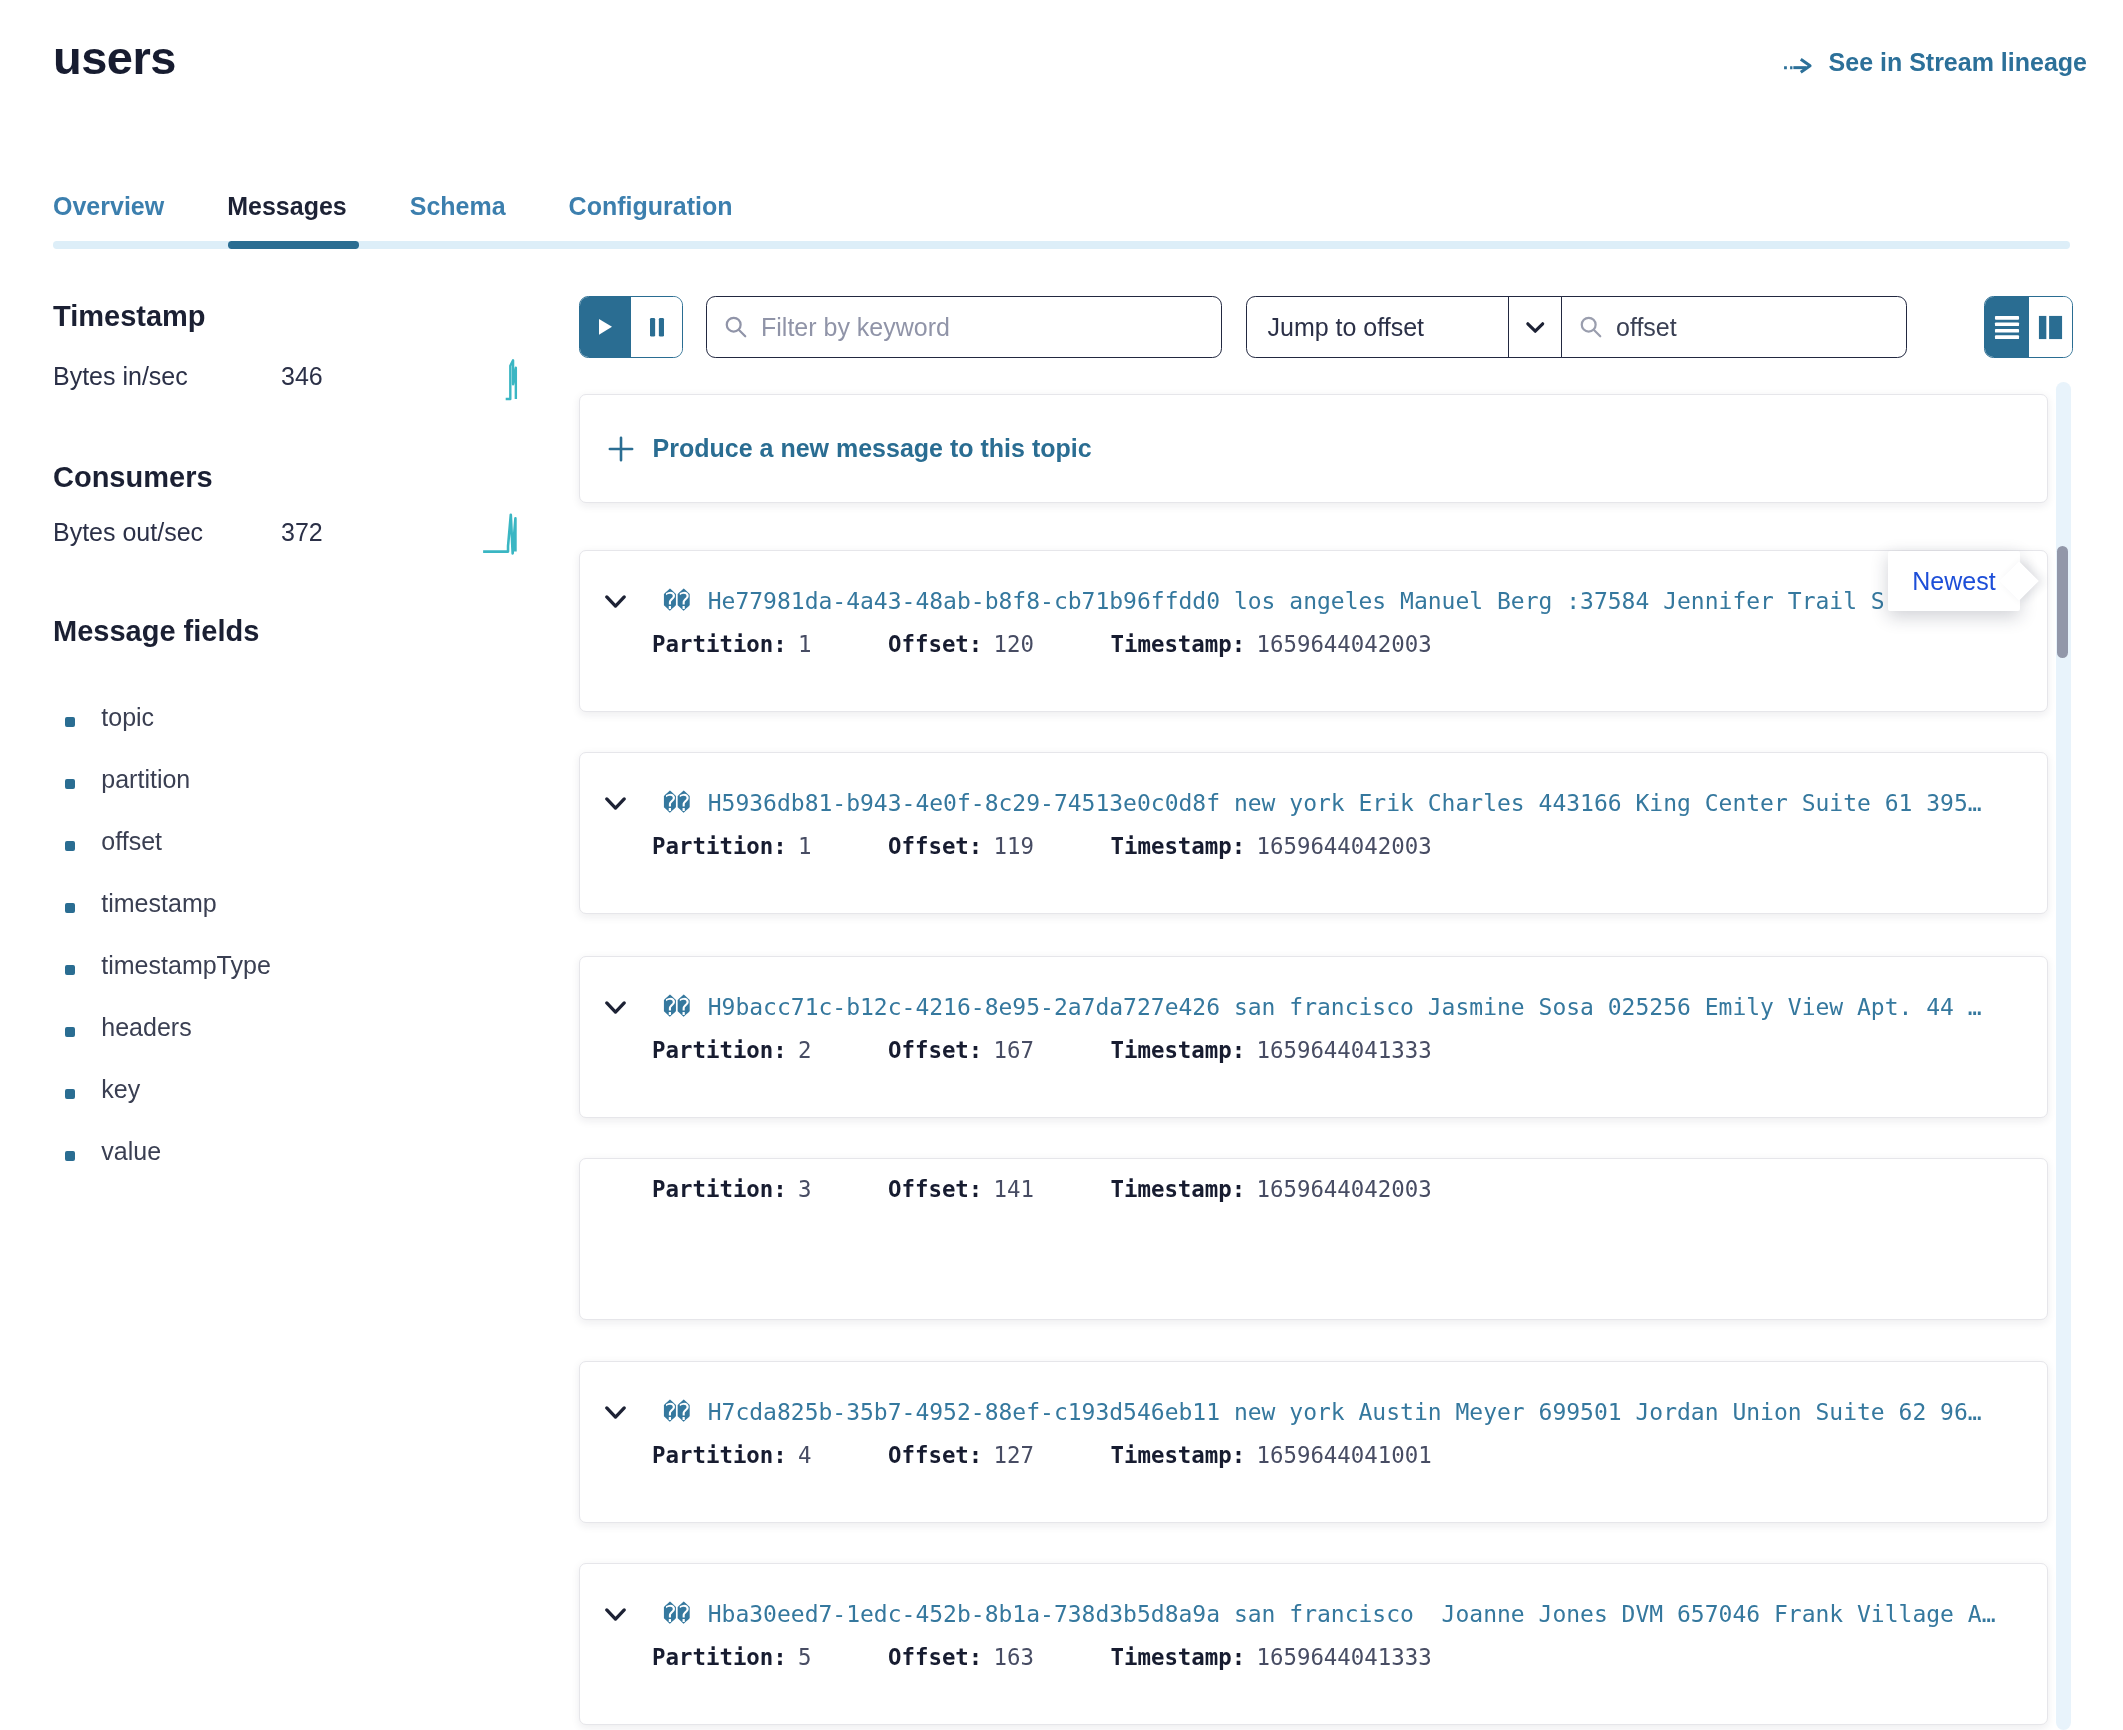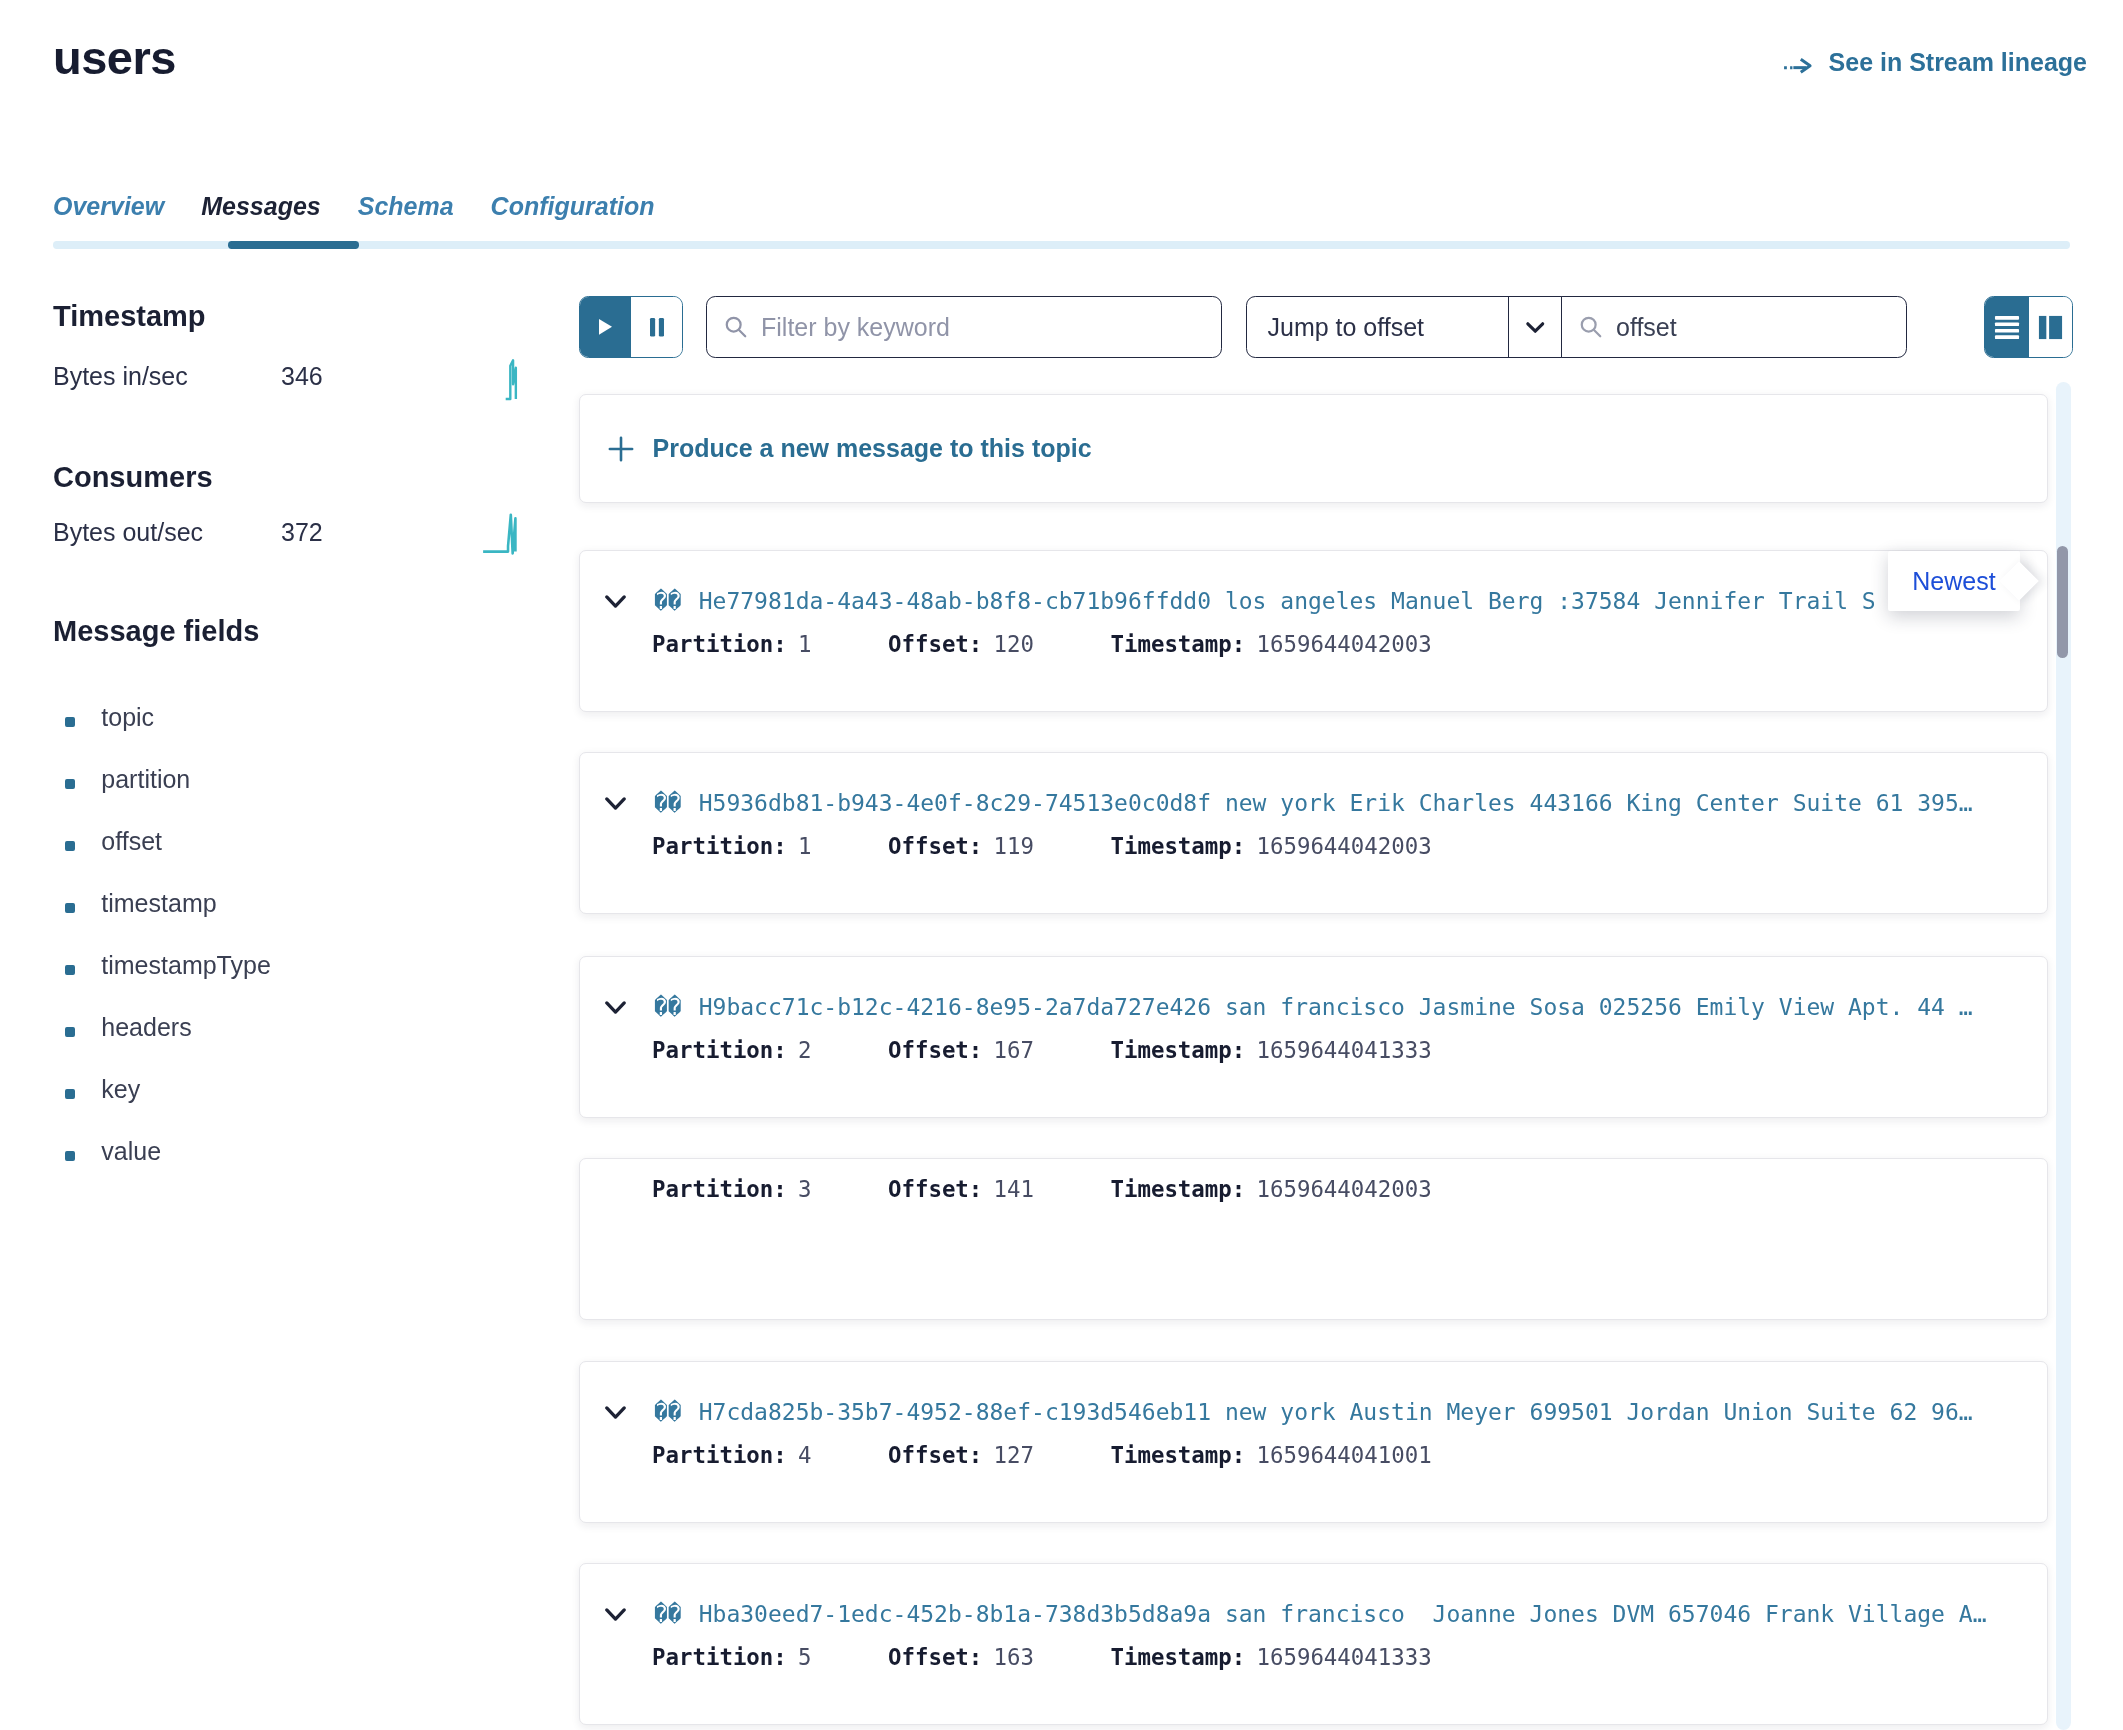--- a/index.html
+++ b/index.html
@@ -7,21 +7,21 @@
     font-family:"Liberation Sans", sans-serif; color:#1d2235; }
   .app { position:relative; width:2124px; height:1730px; overflow:hidden; }
 
   
   .page-title { position:absolute; left:53px; top:30px; font-size:47px; font-weight:800;
     color:#171c30; letter-spacing:-0.5px; }
   .lineage-link { position:absolute; right:37px; top:48px; display:flex; align-items:center;
     gap:14px; color:#2c7099; font-size:25px; font-weight:700; cursor:pointer; text-decoration:none; }
 
   
-  .tabs { position:absolute; left:53px; top:192px; display:flex; gap:37px;font-style:italic; }
+  .tabs { position:absolute; left:53px; top:192px; display:flex; gap:63px; }
   .tab { font-size:25px; font-weight:600; color:#3c7fae; cursor:pointer; }
   .tab.active { color:#1d2235; font-weight:700; }
   .tab-track { position:absolute; left:53px; top:241px; width:2017px; height:7.5px;
     background:#ddeef8; border-radius:3.7px; }
   .tab-active-indicator { position:absolute; left:228px; top:241px; width:131px; height:7.5px;
     background:#2a6d92; border-radius:3.7px; }
 
   
   .side-heading { position:absolute; left:53px; font-size:29px; font-weight:700; color:#1b2033; }
   .metric-row { position:absolute; left:53px; width:392px; display:flex; font-size:25px; color:#2b3047; }
@@ -52,21 +52,21 @@
     align-items:center; justify-content:center; }
   .offset-box { left:1561px; top:296px; width:346px; border-radius:0 9.3px 9.3px 0; border-left-width:1.9px; }
 
   
   .card { position:absolute; left:579px; width:1469px; background:#fff;
     border:0.9px solid #e6e6ea; border-radius:7px; box-shadow:0 2.8px 8.4px rgba(20,25,50,0.08); }
   .produce-card { top:394px; height:109px; display:flex; align-items:center; gap:18.6px;
     padding-left:28px; cursor:pointer; }
   .produce-label { font-size:25px; font-weight:700; color:#2a6d92; }
   .msg-card { height:162px; cursor:pointer; }
-  .msg-line1 { display:flex; align-items:center; gap:27px; padding-left:24px; margin-top:37px;justify-content:center; }
+  .msg-line1 { display:flex; align-items:center; gap:36px; padding-left:24px; margin-top:37px;justify-content:center; }
   .msg-text { font-family:"DejaVu Sans Mono", monospace; font-size:23px; color:#35789e;
     white-space:pre; overflow:hidden; flex:1; padding-right:28px; }
   .key-glyphs { margin-right:17px; }
   .msg-meta { margin-top:17px; padding-left:72px; font-family:"DejaVu Sans Mono", monospace;
     font-size:22.4px; white-space:nowrap; }
   .meta-group { margin-right:63px; }
   .mlabel { font-weight:700; color:#171c30; margin-right:11.2px; }
   .mval { color:#474c63; }
 
   

